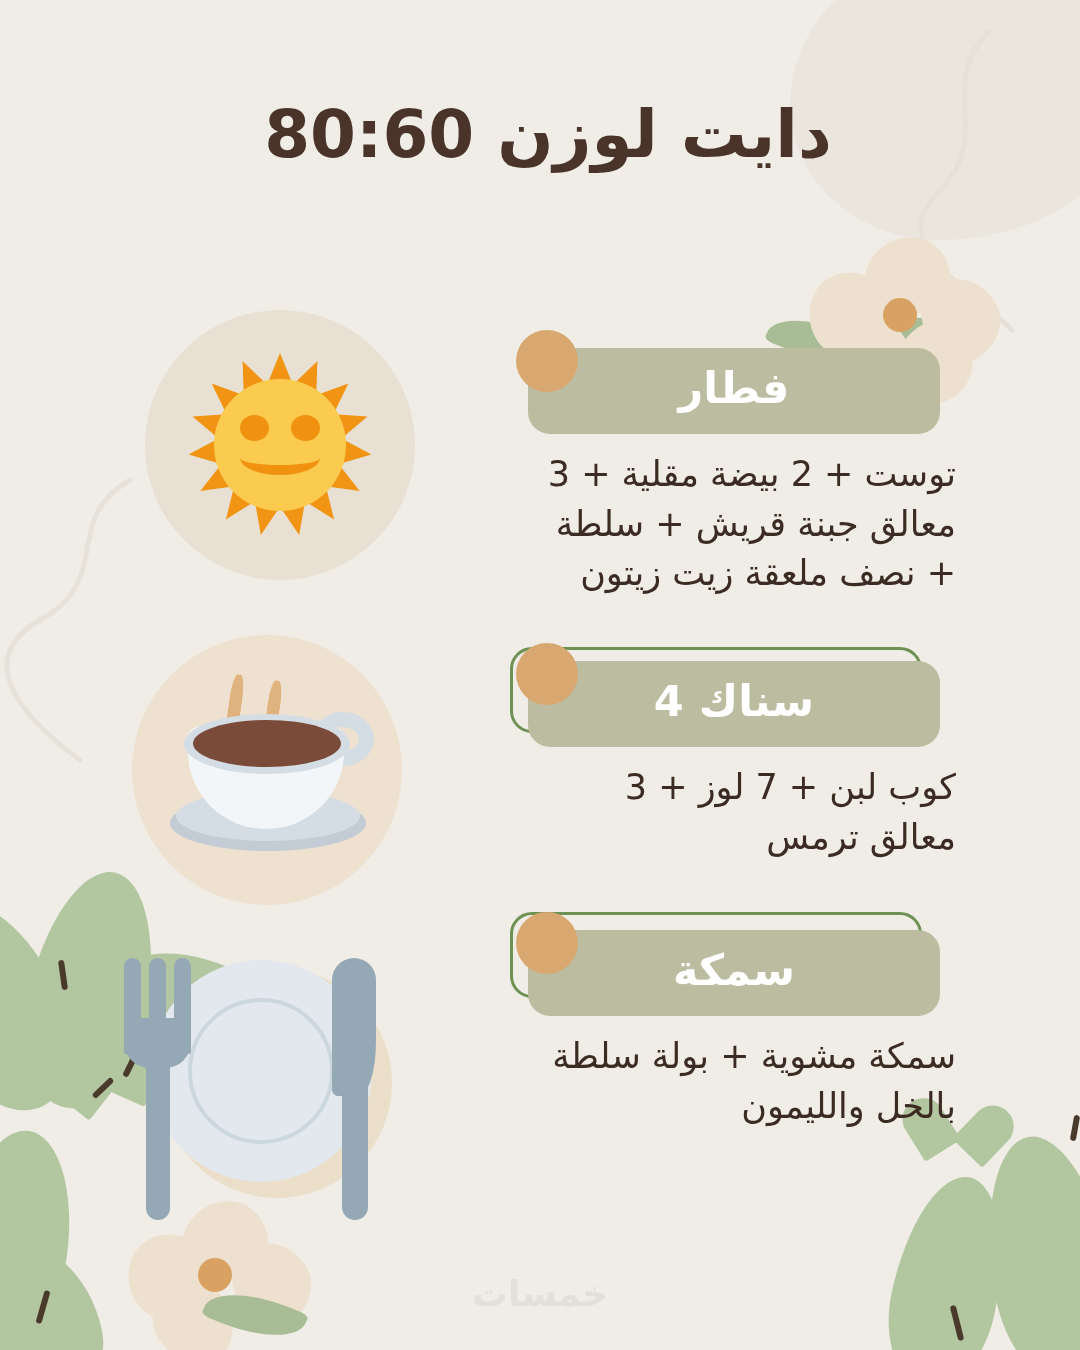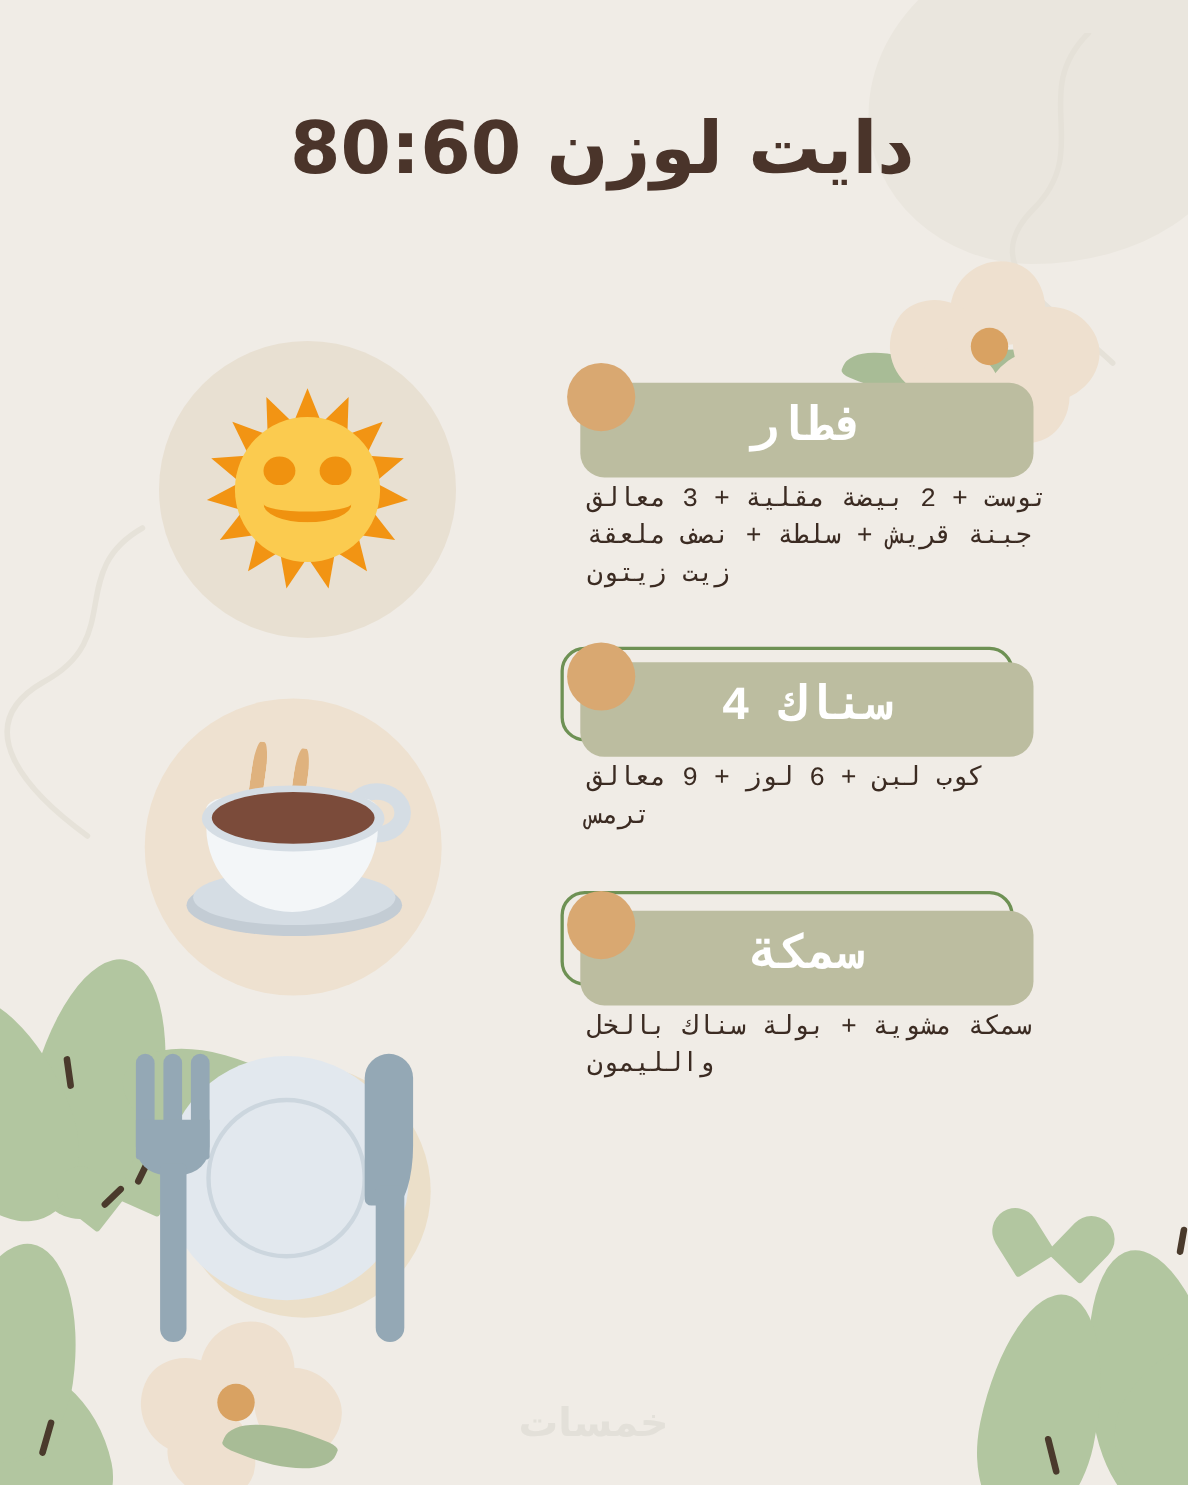--- a/index.html
+++ b/index.html
@@ -61,21 +61,21 @@
   .title {
     position:absolute; top:96px; left:16px; right:0;
     text-align:center;
     font-size:66px; font-weight:bold;
     color:#4a342a;
     letter-spacing:-1px;
   }
 
   
   .left-col  { position:absolute; top:290px; left:90px; width:400px; }
-  .right-col { position:absolute; top:330px; right:100px; width:470px;font-family:Liberation Mono, monospace; }
+  .right-col { position:absolute; top:330px; right:100px; width:470px; }
 
   
   .illus {
     position:absolute;
     width:270px; height:270px;
     border-radius:50%;
     display:flex; align-items:center; justify-content:center;
   }
   .illus-sun   { top:20px;  left:55px; background:#e8e0d2; }
   .illus-cup   { top:345px; left:42px; background:#eee1d0; }
@@ -225,23 +225,23 @@
   .outline-lunch { left:0;  top:0; }
 
   .dot {
     position:absolute; left:6px; top:0;
     width:62px; height:62px;
     background:#d9a871; border-radius:50%;
     z-index:3;
   }
 
   .meal-desc {
-    margin:8px 24px 0 24px;
-    text-align:left;
-    font-size:24px;
+    margin:20px 24px 0 24px;
+    text-align:right;
+    font-size:35px;
     line-height:1.42;
     color:#3b2b22;
   }
 
   .spacer-bf { height:36px; }
   .spacer-sn { height:42px; }
 
   
   .watermark {
     position:absolute; bottom:36px; left:0; right:0;
@@ -388,33 +388,33 @@
     <div class="spacer-bf"></div>
 
     <div class="meal">
       <div class="pill-stack">
         <div class="pill-outline outline-snack"></div>
         <div class="dot"></div>
         <div class="pill">
           <span class="pill-label">سناك 4</span>
         </div>
       </div>
-      <div class="meal-desc">كوب لبن + 6 لوز + 9 معالق ترمس</div>
+      <div class="meal-desc">كوب لبن + 7 لوز + 3 معالق ترمس</div>
     </div>
 
     <div class="spacer-sn"></div>
 
     <div class="meal">
       <div class="pill-stack">
         <div class="pill-outline outline-lunch"></div>
         <div class="dot"></div>
         <div class="pill">
           <span class="pill-label">سمكة</span>
         </div>
       </div>
-      <div class="meal-desc">سمكة مشوية + بولة سناك بالخل والليمون</div>
+      <div class="meal-desc">سمكة مشوية + بولة سلطة بالخل والليمون</div>
     </div>
 
   </div>
 
   <div class="watermark">خمسات</div>
 
 </div>
 
 </body></html>

